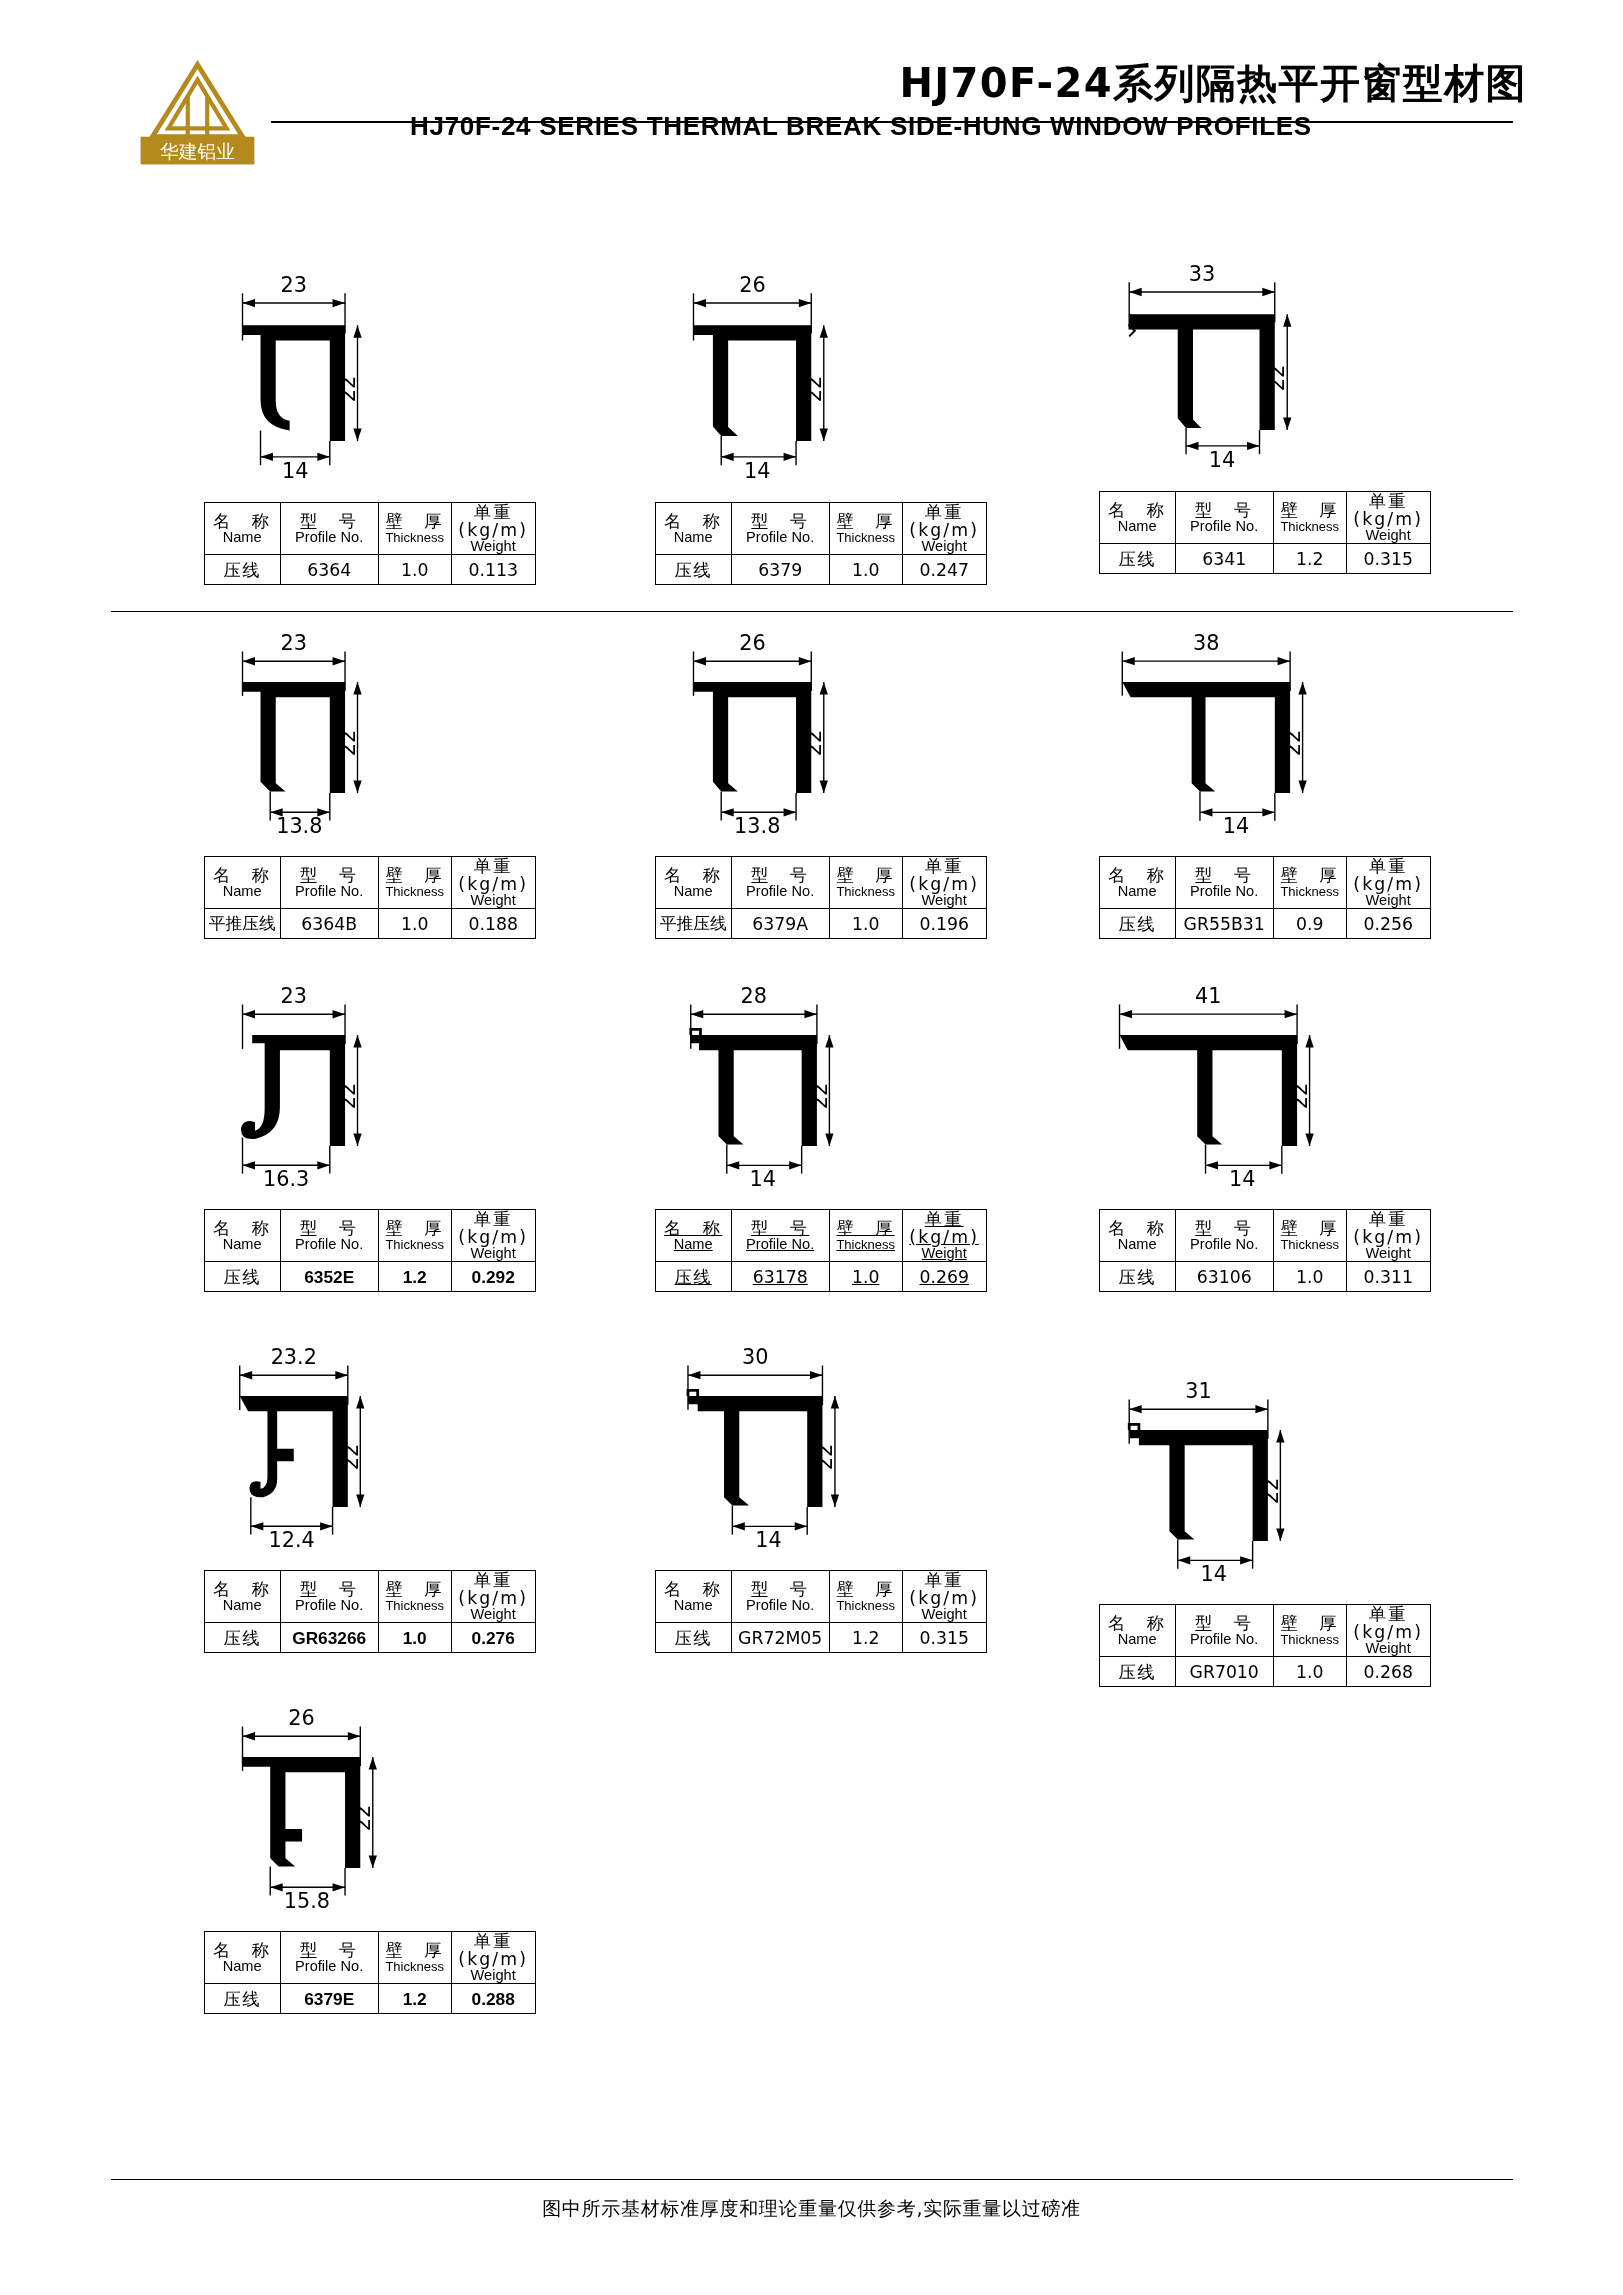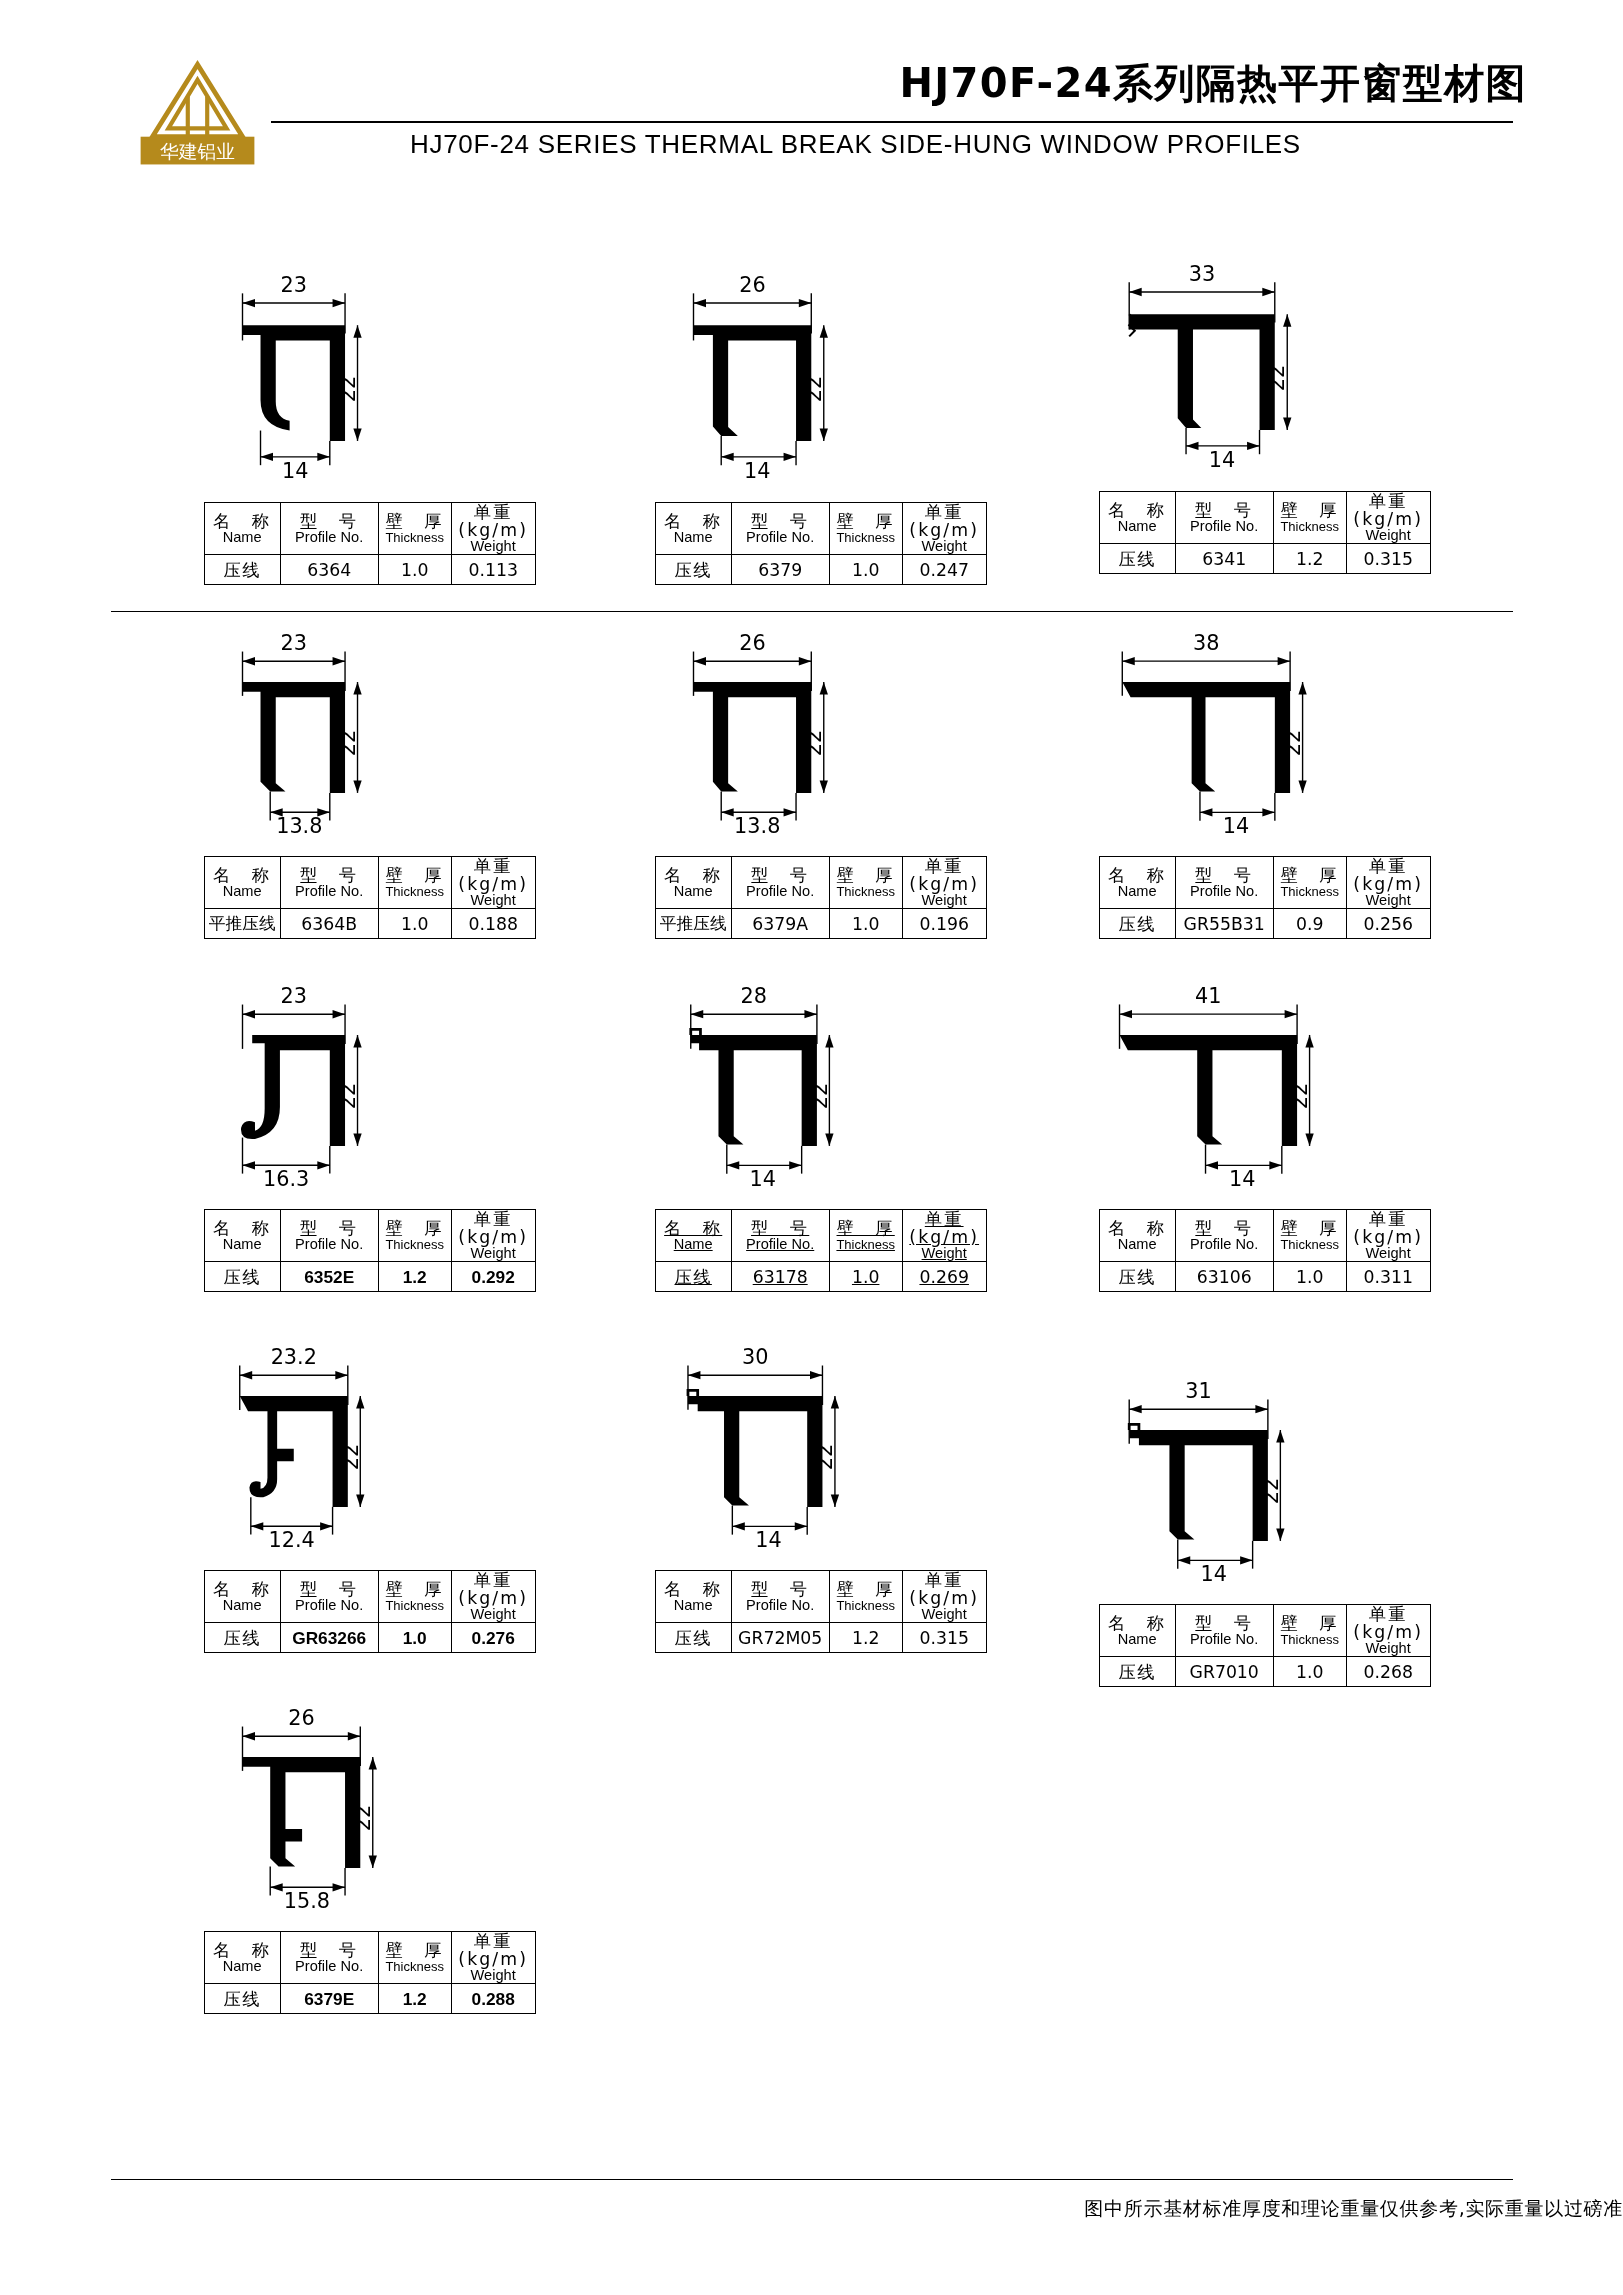--- a/index.html
+++ b/index.html
@@ -23,22 +23,22 @@
     position:absolute; left:278px; top:56px; width:1249px;
   }
   .title-cn {
     font-family:"DejaVu Sans", sans-serif;
     font-size:40px; font-weight:bold; letter-spacing:1.4px;
     white-space:nowrap;
     text-align:right;
   }
   .title-en {
     font-family:"Liberation Sans", sans-serif;
-    font-size:26px; font-weight:normal; letter-spacing:0.7px;
-    margin-top:18px; margin-left:132px; white-space:nowrap;
+    font-size:26px; font-weight:bold; letter-spacing:0.7px;
+    margin-left:132px; white-space:nowrap;
   }
   .hdr-rule {
     position:absolute; left:271px; top:121px; width:1242px; height:2.1px;
     background:#000;
   }
   .mid-rule {
     position:absolute; left:111px; top:611px; width:1402px; height:1.4px;
     background:#000;
   }
   
@@ -66,21 +66,21 @@
   .vcell.b { font-weight:bold; font-family:"Liberation Sans", sans-serif; font-size:17.3px;}
   .w-name { width:75px; }
   .w-no   { width:97px; }
   .w-th   { width:72px; }
   .w-wt   { width:83px; }
   .cn-name { letter-spacing:1.4px; }
   .cn-name.tight { letter-spacing:0px; font-size:16.7px;}
 
   
   .footer {
-    position:absolute; left:0; top:2179px; width:1623px; text-align:right;
+    position:absolute; left:0; top:2179px; width:1623px; text-align:center;
   }
   .foot-rule { width:1402px; height:1.4px; background:#000; margin:0 auto 15.3px auto; }
   .foot-txt {
     font-family:"DejaVu Sans", sans-serif;
     font-size:19px; letter-spacing:0.7px;
   }
 </style>
 </head>
 <body>
 

